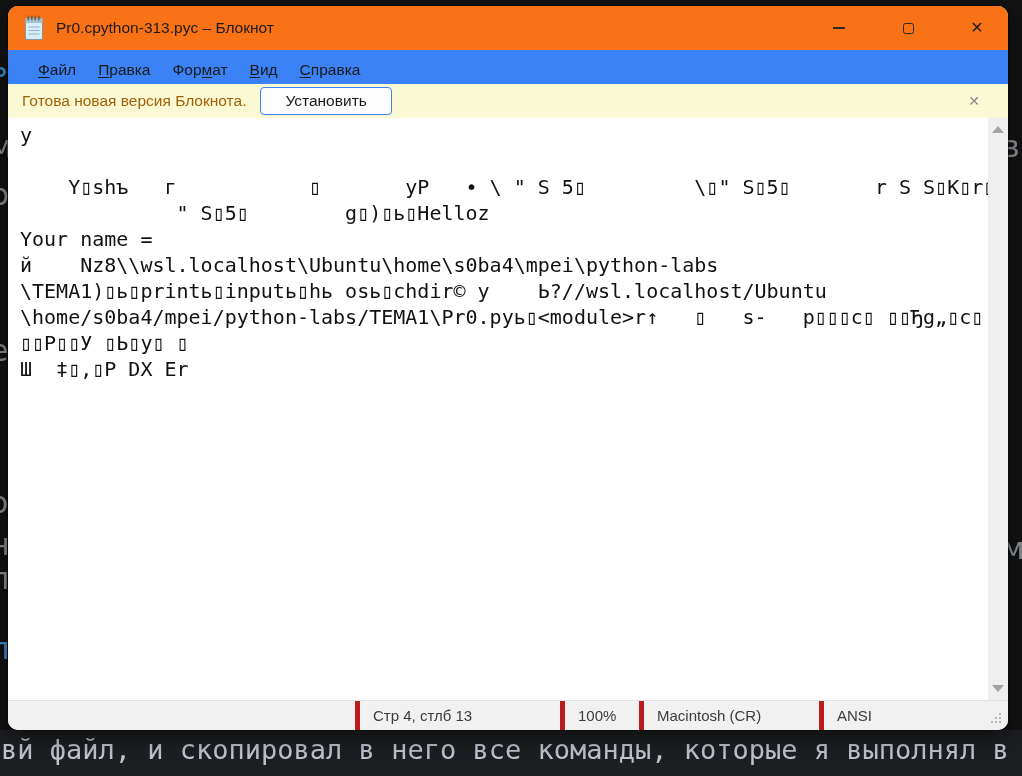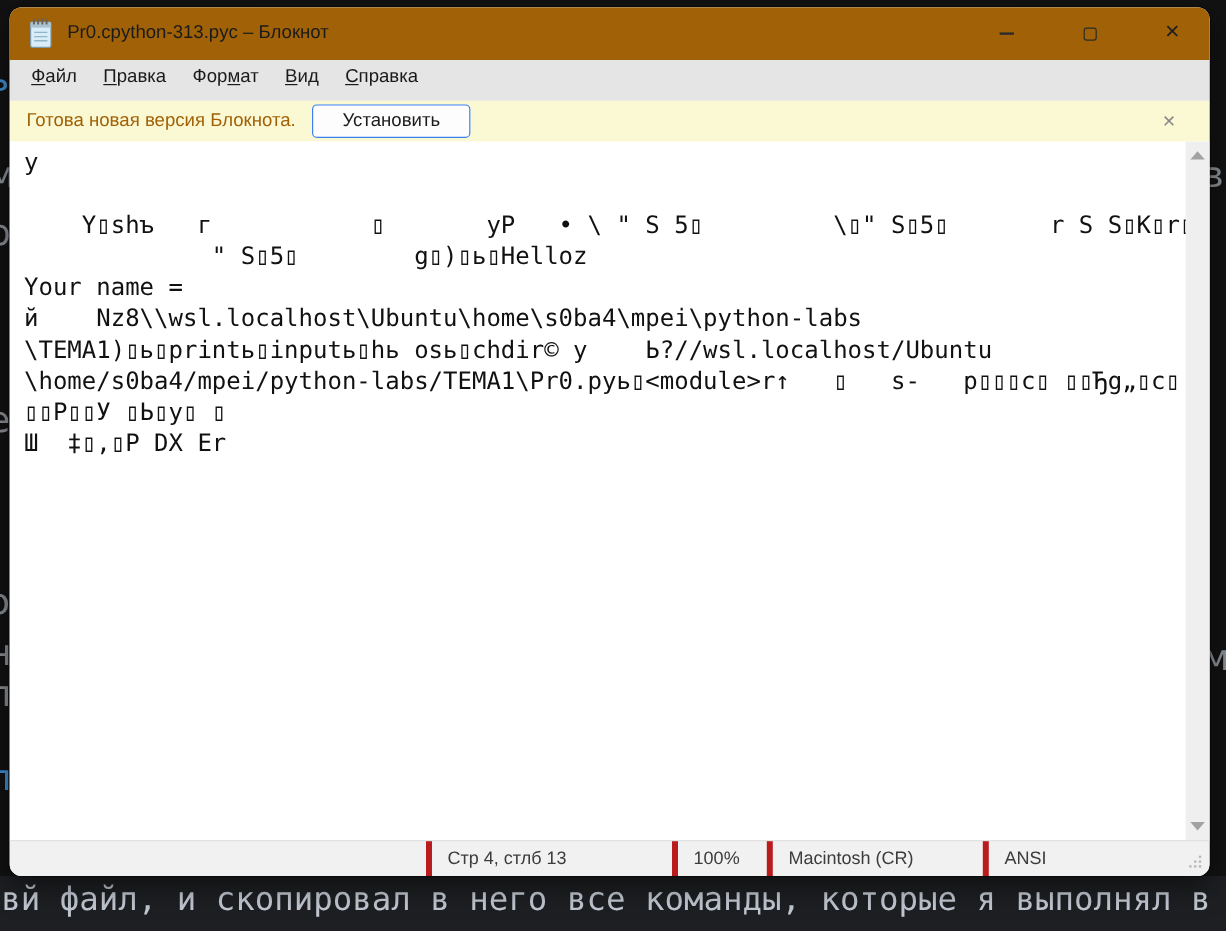--- a/index.html
+++ b/index.html
@@ -32,35 +32,35 @@
   
   .window {
     position:absolute; left:8px; top:6px; width:1000px; height:724px;
     background:#ffffff; border-radius:10px; overflow:hidden; z-index:2;
     display:flex; flex-direction:column;
     box-shadow:0 0 0 1px rgba(0,0,0,.35), 0 8px 24px rgba(0,0,0,.5);
   }
 
   
   .titlebar {
-    height:44px; background:#a16207; display:flex; align-items:center;
+    height:44px; background:#f97316; display:flex; align-items:center;
     flex:0 0 auto;
   }
   .app-icon { margin:0 10px 0 14px; width:24px; height:28px; flex:0 0 auto; }
   .title-text { font-size:15.5px; color:#1b1b1b; white-space:nowrap; }
   .tb-controls { margin-left:auto; display:flex; align-items:stretch; height:100%; padding-right:8px; }
   .tb-btn { width:46px; height:44px; display:flex; align-items:center; justify-content:center; cursor:default; margin-left:23px; }
   .ico-min { width:12px; height:1.5px; background:#2b2b2b; }
   .ico-max { width:11px; height:11px; border:1.4px solid #2b2b2b; border-radius:2.5px; }
   .ico-close { font-size:16px; color:#1f1f1f; line-height:1; }
 
   
   .menubar {
-    height:34px; background:#e5e5e5; display:flex; align-items:flex-start;
-    padding-left:7px; flex:0 0 auto;
+    height:34px; background:#3b82f6; display:flex; align-items:flex-end;
+    padding-left:19px; flex:0 0 auto;
   }
   .menu-item { padding:5px 11px; font-size:15.5px; color:#1a1a1a; white-space:nowrap; }
   .accel { text-decoration:underline; text-underline-offset:2px; }
 
   
   .infobar {
     height:34px; background:#fbf8d4; display:flex; align-items:center;
     padding:0 14px; flex:0 0 auto;
   }
   .info-msg { font-size:15.5px; color:#a16207; white-space:nowrap; }

